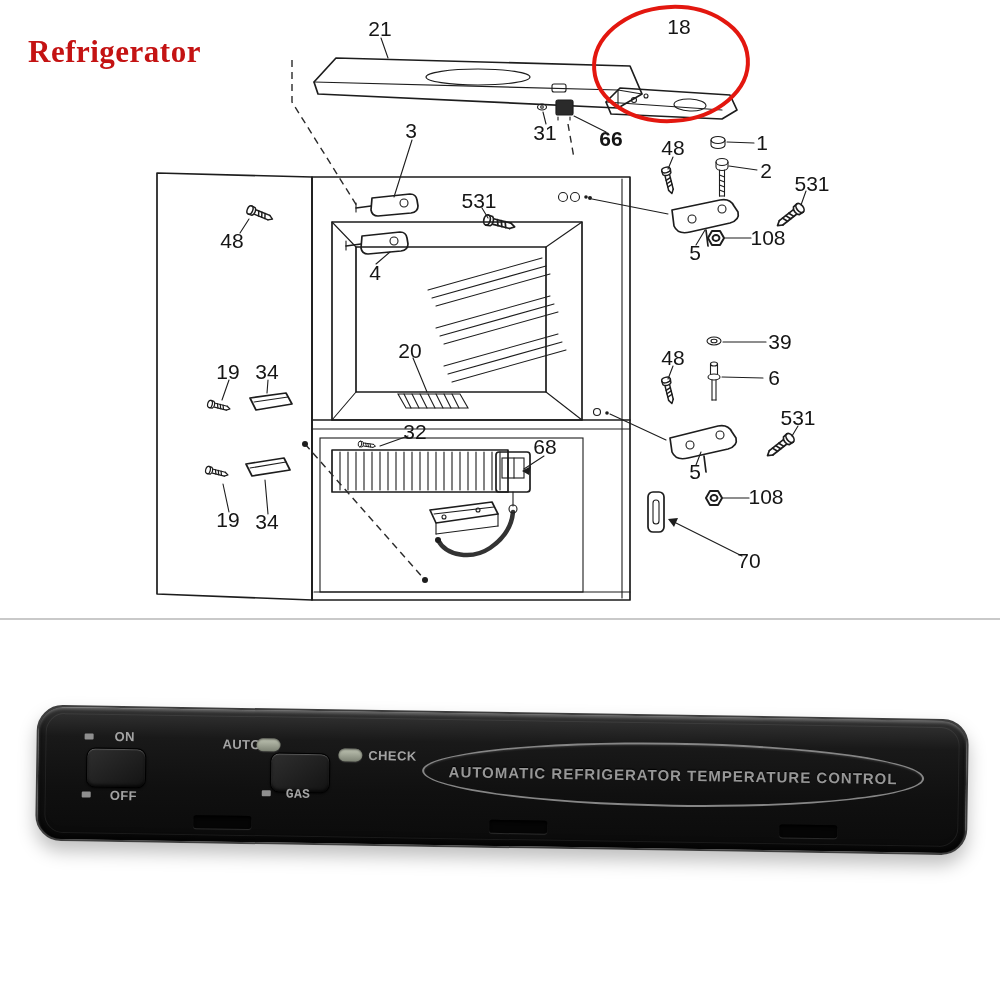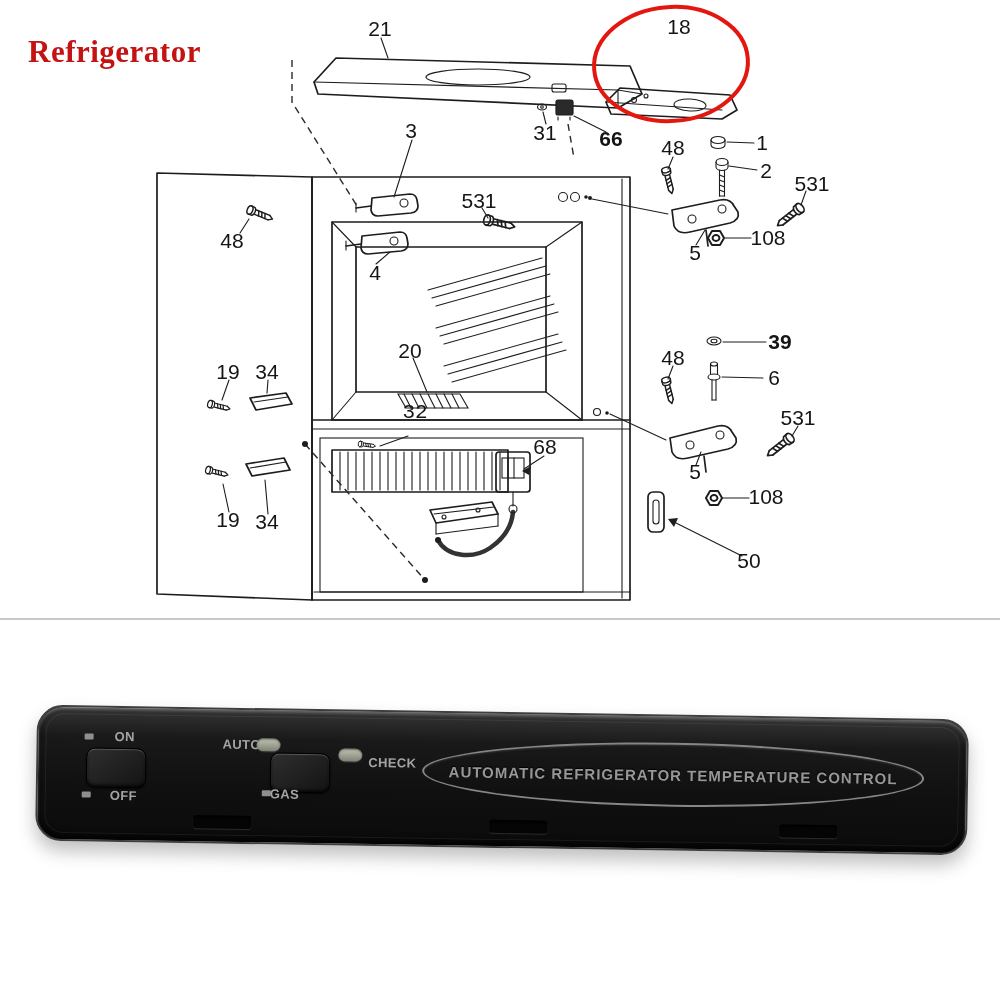--- a/index.html
+++ b/index.html
@@ -32,22 +32,22 @@
               border:2px solid #3e3e3e;transform:rotate(0.9deg);
               box-shadow:0 10px 18px rgba(0,0,0,.25), inset 0 2px 3px rgba(255,255,255,.28),
                          inset 0 -4px 7px rgba(0,0,0,.85);}
   .panel-body::before{content:"";position:absolute;left:7px;top:6px;right:7px;bottom:6px;
               border-radius:19px;border:1px solid rgba(255,255,255,.07);pointer-events:none;}
   .p-label{position:absolute;font:bold 13px "Liberation Sans",sans-serif;color:#a3a3a3;
            letter-spacing:.4px;white-space:nowrap;}
   .lbl-on{left:76px;top:21px;}
   .lbl-off{left:72px;top:80px;}
   .lbl-auto{left:184px;top:27px;}
-  .lbl-gas{left:232px;top:76px;}
-  .lbl-check{left:330px;top:43px;}
+  .lbl-gas{left:248px;top:76px;font-family:Liberation Mono, monospace;}
+  .lbl-check{left:330px;top:36px;}
   .marker{position:absolute;width:9px;height:6px;background:#8f8f8f;border-radius:1px;}
   .m-on{left:46px;top:26px;}
   .m-off{left:44px;top:84px;}
   .m-gas{left:224px;top:80px;}
   .ind{position:absolute;width:24px;height:13px;border-radius:7px;
        background:linear-gradient(180deg,#c0c5b4,#7d8274);
        box-shadow:inset 0 1px 2px rgba(0,0,0,.55), 0 1px 1px rgba(255,255,255,.12);}
   .ind-auto{left:218px;top:28px;}
   .ind-check{left:300px;top:37px;}
   .pbtn{position:absolute;width:58px;height:38px;border-radius:9px;padding:0;
@@ -319,31 +319,31 @@
         <span class="part-label" style="left: 762px; top: 143px;">1</span>
         <span class="part-label" style="left: 766px; top: 171px;">2</span>
         <span class="part-label" style="left: 812px; top: 184px;">531</span>
         <span class="part-label" style="left: 695px; top: 253px;">5</span>
         <span class="part-label" style="left: 768px; top: 238px;">108</span>
         <span class="part-label" style="left: 232px; top: 241px;">48</span>
         <span class="part-label" style="left: 375px; top: 273px;">4</span>
         <span class="part-label" style="left: 410px; top: 351px;">20</span>
         <span class="part-label" style="left: 228px; top: 372px;">19</span>
         <span class="part-label" style="left: 267px; top: 372px;">34</span>
-        <span class="part-label" style="left: 780px; top: 342px; font-weight: bold;">39</span>
+        <span class="part-label" style="left: 780px; top: 342px;">39</span>
         <span class="part-label" style="left: 774px; top: 378px;">6</span>
         <span class="part-label" style="left: 673px; top: 358px;">48</span>
         <span class="part-label" style="left: 798px; top: 418px;">531</span>
-        <span class="part-label" style="left: 415px; top: 412px; font-family: Liberation Mono, monospace;">32</span>
+        <span class="part-label" style="left: 415px; top: 432px;">32</span>
         <span class="part-label" style="left: 545px; top: 447px;">68</span>
         <span class="part-label" style="left: 695px; top: 472px;">5</span>
         <span class="part-label" style="left: 766px; top: 497px;">108</span>
         <span class="part-label" style="left: 228px; top: 520px;">19</span>
         <span class="part-label" style="left: 267px; top: 522px;">34</span>
-        <span class="part-label" style="left: 749px; top: 561px;">50</span>
+        <span class="part-label" style="left: 749px; top: 561px;">70</span>
       </div>
   </div>
 
   <div class="section-divider"></div>
 
   <div class="photo-section">
     <div class="panel-body">
 
       <span class="marker m-on"></span>
       <span class="p-label lbl-on">ON</span>

